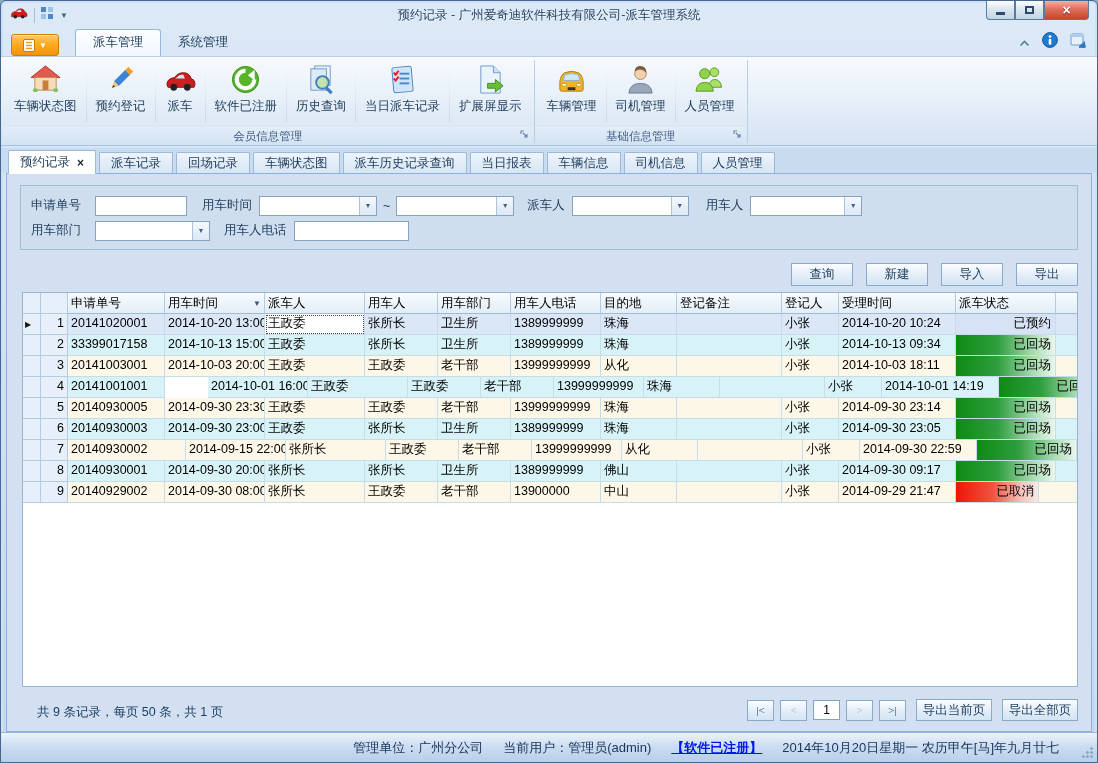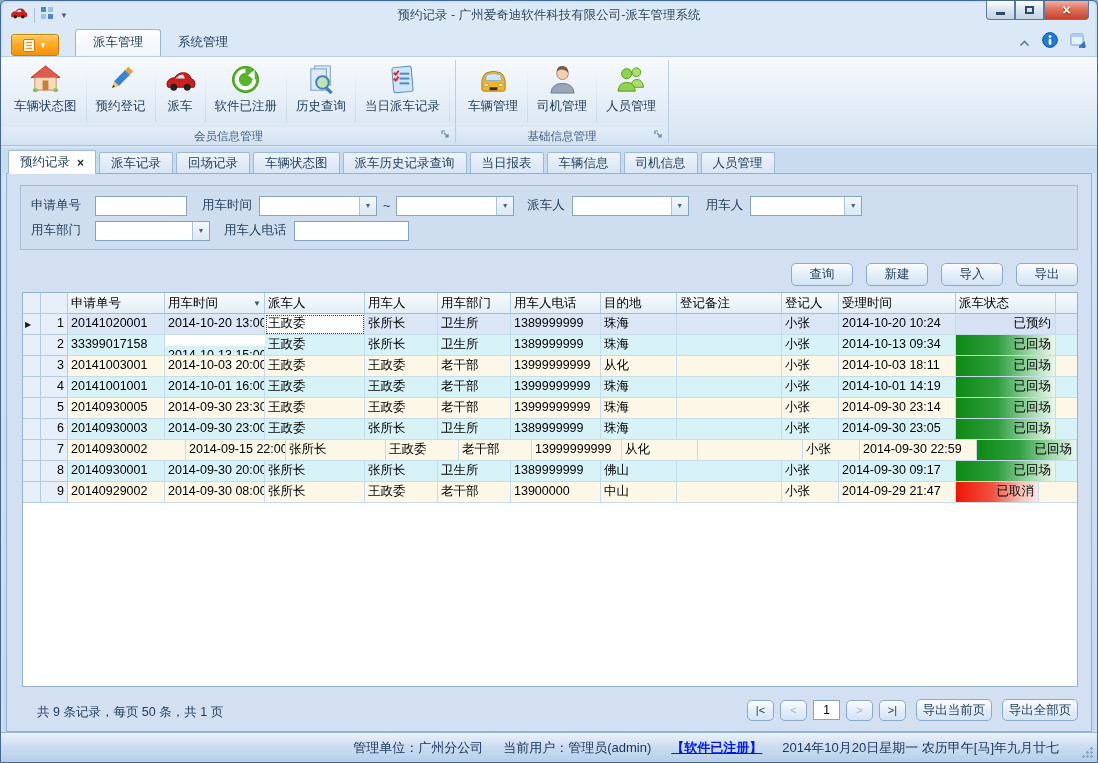--- a/index.html
+++ b/index.html
@@ -68,22 +68,22 @@
   .s-row { display:flex; align-items:center; height:25px; }
   .s-label { font-size:12.5px; color:#1e3c5a; margin-right:7px; white-space:nowrap; }
   .s-input { height:20px; border:1px solid #86a4c0; background:#fff; font-size:12px; padding:0 3px; }
   .s-combo { height:20px; border:1px solid #86a4c0; background:#fff; display:flex; justify-content:flex-end; }
   .combo-btn { width:17px; background:linear-gradient(#f4f8fc,#dce8f4); border-left:1px solid #aac2da;
     display:flex; align-items:center; justify-content:center; font-size:7px; color:#44618a; }
   .tilde { margin:0 6px; font-size:12.5px; color:#1e3c5a; }
 
   .actions-row { display:flex; justify-content:flex-end; gap:13px; margin:13px 13px 0; }
   .btn { width:62px; height:23px; background:linear-gradient(#fbfdff,#e4eef9 50%,#d3e4f4);
-    border:1px solid #8ba9c9; border-radius:5px; font-size:12.5px; color:#1e3c5a;
-    display:flex; align-items:center; justify-content:center; white-space:nowrap; }
+    border:1px solid #8ba9c9; border-radius:0; font-size:12.5px; color:#1e3c5a;
+    display:flex; align-items:center; justify-content:center; white-space:nowrap;font-family:Liberation Serif, serif; }
 
   
   .grid-wrap { margin:6px 13px 0 15px; flex:1; background:#fff; border:1px solid #96b3d0; overflow:hidden; }
   .g-row { display:flex; height:21px; }
   .g-cell { flex:none; border-right:1px solid #c6dcea; border-bottom:1px solid #c6dcea;
     font-size:12.5px; line-height:19px; padding:0 3px; white-space:nowrap; overflow:hidden; color:#000; }
   .g-colhead { background:linear-gradient(#f8fbfd,#e2edf7); border-right:1px solid #b4cce2;
     border-bottom:1px solid #9fbcd6; display:flex; justify-content:space-between; align-items:center; }
   .filter-arrow { font-size:8px; color:#38567c; margin-left:2px; }
   .g-rowhead { background:#e7f0fa; border-right:1px solid #b4cce2; border-bottom:1px solid #b4cce2; }
@@ -248,20 +248,28 @@
           <svg viewBox="0 0 32 32">
               <rect x="6" y="3" width="20" height="26" rx="2" fill="#cfe5fa" stroke="#4f86c6" transform="rotate(-5 16 16)"></rect>
               <line x1="13" y1="10" x2="23" y2="10" stroke="#4f86c6" stroke-width="2"></line>
               <line x1="13" y1="15" x2="23" y2="15" stroke="#4f86c6" stroke-width="2"></line>
               <line x1="13" y1="20" x2="23" y2="20" stroke="#4f86c6" stroke-width="2"></line>
               <path d="M7 9 l2 2 3 -4 M7 15 l2 2 3 -4" stroke="#d22" stroke-width="2" fill="none"></path>
             </svg>
           <span class="rb-label">当日派车记录</span>
         </div>
         <div class="rb-sep"></div>
+        <div class="rb-btn">
+          <svg viewBox="0 0 32 32">
+              <path d="M6 2 h13 l7 7 v21 h-20 z" fill="#eaf3fc" stroke="#6f9cc9"></path>
+              <path d="M19 2 v7 h7" fill="#cfe0f2" stroke="#6f9cc9"></path>
+              <path d="M13 20 h8 v-4 l8 6.5 -8 6.5 v-4 h-8 z" fill="#6abf3a" stroke="#3f8f20"></path>
+            </svg>
+          <span class="rb-label">扩展屏显示</span>
+        </div>
       </div>
       <div class="rg-footer">
         <span>会员信息管理</span>
         <span class="launcher"><svg width="9" height="9" viewBox="0 0 9 9">
               <path d="M1 4 V1 h3 M3 3 l4 4 M7 4 v3 h-3" fill="none" stroke="#6a88aa" stroke-width="1.2"></path>
             </svg></span>
       </div>
     </div>
 
     <div class="group-divider"></div>
@@ -432,21 +440,21 @@
           <div class="g-cell" style="width: 105px;"></div>
           <div class="g-cell" style="width: 57px;">小张</div>
           <div class="g-cell" style="width: 117px;">2014-10-20 10:24</div>
           <div class="g-cell g-status st-reserved" style="width: 100px;">已预约</div>
           <div class="g-cell g-fill"></div>
         </div>
         <div class="g-row r-cyan">
           <div class="g-cell g-rowhead g-ind" style="width: 18px;"></div>
           <div class="g-cell g-rowhead g-num" style="width: 27px;">2</div>
           <div class="g-cell" style="width: 97px;">33399017158</div>
-          <div class="g-cell" style="width: 100px; margin-top: 11px;">2014-10-13 15:00</div>
+          <div class="g-cell" style="width: 100px;">2014-10-13 15:00</div>
           <div class="g-cell" style="width: 100px;">王政委</div>
           <div class="g-cell" style="width: 73px;">张所长</div>
           <div class="g-cell" style="width: 73px;">卫生所</div>
           <div class="g-cell" style="width: 90px;">1389999999</div>
           <div class="g-cell" style="width: 76px;">珠海</div>
           <div class="g-cell" style="width: 105px;"></div>
           <div class="g-cell" style="width: 57px;">小张</div>
           <div class="g-cell" style="width: 117px;">2014-10-13 09:34</div>
           <div class="g-cell g-status st-returned" style="width: 100px;">已回场</div>
           <div class="g-cell g-fill"></div>
@@ -464,21 +472,21 @@
           <div class="g-cell" style="width: 105px;"></div>
           <div class="g-cell" style="width: 57px;">小张</div>
           <div class="g-cell" style="width: 117px;">2014-10-03 18:11</div>
           <div class="g-cell g-status st-returned" style="width: 100px;">已回场</div>
           <div class="g-cell g-fill"></div>
         </div>
         <div class="g-row r-cyan">
           <div class="g-cell g-rowhead g-ind" style="width: 18px;"></div>
           <div class="g-cell g-rowhead g-num" style="width: 27px;">4</div>
           <div class="g-cell" style="width: 97px;">20141001001</div>
-          <div class="g-cell" style="width: 100px;">2014-10-01 16:00</div>
+          <div class="g-cell" style="width: 100px; margin-left: 43px;">2014-10-01 16:00</div>
           <div class="g-cell" style="width: 100px;">王政委</div>
           <div class="g-cell" style="width: 73px;">王政委</div>
           <div class="g-cell" style="width: 73px;">老干部</div>
           <div class="g-cell" style="width: 90px;">13999999999</div>
           <div class="g-cell" style="width: 76px;">珠海</div>
           <div class="g-cell" style="width: 105px;"></div>
           <div class="g-cell" style="width: 57px;">小张</div>
           <div class="g-cell" style="width: 117px;">2014-10-01 14:19</div>
           <div class="g-cell g-status st-returned" style="width: 100px;">已回场</div>
           <div class="g-cell g-fill"></div>

